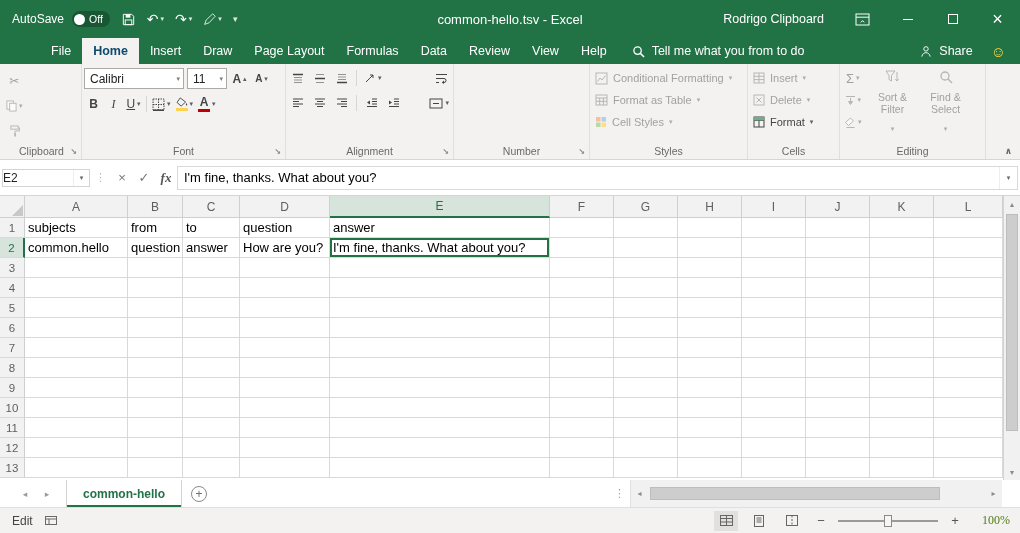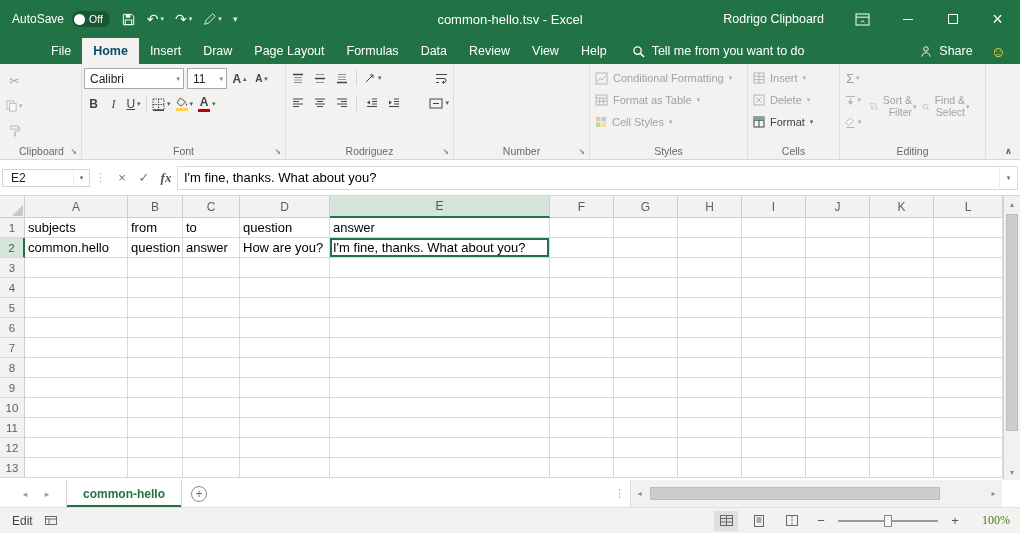--- a/index.html
+++ b/index.html
@@ -38,36 +38,36 @@
   .ribbon { flex:0 0 96px; background:#f3f2f1; border-bottom:1px solid #d8d6d4; display:flex; position:relative; padding-left:2px; }
   .rgroup { position:relative; border-right:1px solid #e1dfdd; padding:4px 2px 16px; }
   .grp-label { position:absolute; bottom:2px; left:0; right:0; text-align:center; font-size:10.5px; color:#696969; }
   .launcher { position:absolute; bottom:3px; right:4px; font-size:8px; color:#8a8886; }
   .ginner { display:flex; gap:4px; height:100%; }
   .gcol { display:flex; flex-direction:column; gap:5px; }
   .minicol { display:flex; flex-direction:column; gap:5px; }
   .rrow { display:flex; align-items:center; gap:3px; }
   .bigbtn { width:44px; display:flex; flex-direction:column; align-items:center; gap:2px; padding-top:3px; font-size:11px; color:#444; }
   .sbtn { height:20px; min-width:19px; display:flex; align-items:center; justify-content:center; gap:2px; font-size:12px; color:#444; padding:0 2px; }
-  .ebig { width:48px; display:flex; flex-direction:row; align-items:center; gap:1px; padding-top:2px; font-size:10.5px; line-height:11.5px; color:#444; text-align:right; }
+  .ebig { width:48px; display:flex; flex-direction:column; align-items:center; gap:8px; padding-top:2px; font-size:10.5px; line-height:11.5px; color:#444; text-align:center; }
   .stylerow { display:flex; align-items:center; gap:5px; height:20px; font-size:11px; color:#444; padding:0 3px; }
   .combo { background:#fff; border:1px solid #abaaa8; height:21px; display:flex; align-items:center; font-size:12px; padding:0 3px 0 5px; color:#222; gap:4px; }
   .combo .c { color:#666; }
   .vsep { width:1px; height:16px; background:#d8d6d4; margin:0 2px; }
   .disabled, .disabled * { color:#a3a19f !important; }
   .disabled svg { opacity:.75; }
   .fsA { font-size:12px; font-weight:600; }
   .stack { display:flex; flex-direction:column; align-items:center; gap:1px; }
   .colorbar { width:12px; height:3px; display:block; }
   .deci { font-size:9px; letter-spacing:-.5px; }
   .ribbon-collapse { position:absolute; right:8px; bottom:3px; font-size:9px; color:#696969; }
 
   
   .formulabar { flex:0 0 36px; background:#fff; border-bottom:1px solid #d4d4d4; display:flex; align-items:center; padding:0 2px; }
-  .namebox { width:88px; height:18px; border:1px solid #d4d4d4; display:flex; align-items:center; font-size:12px; padding-left:8px; color:#222; background:#fff; }
+  .namebox { width:88px; height:18px; border:1px solid #d4d4d4; display:flex; align-items:center; font-size:12px; color:#222; background:#fff; }
   .nb-caret { margin-left:auto; width:16px; text-align:center; color:#666; font-size:7px; border-left:1px solid #ededed; align-self:stretch; display:flex; align-items:center; justify-content:center; }
   .fbar-dots { color:#b9b9b9; padding:0 5px; font-size:11px; }
   .fbtn { width:22px; height:24px; display:flex; align-items:center; justify-content:center; color:#777; font-size:13px; }
   .fx { font-family:"Liberation Serif",serif; font-style:italic; font-weight:bold; color:#555; }
   .fwrap { flex:1; height:24px; border:1px solid #d9d9d9; display:flex; align-items:center; padding-left:6px; font-size:13px; color:#000; background:#fff; }
   .fexpand { margin-left:auto; width:18px; align-self:stretch; display:flex; align-items:center; justify-content:center; border-left:1px solid #ededed; color:#666; font-size:7px; }
 
   
   .gridwrap { flex:1; display:flex; background:#fff; overflow:hidden; }
   .gridarea { flex:1; overflow:hidden; }
@@ -183,21 +183,21 @@
         <div class="rtab">Data</div>
         <div class="rtab">Review</div>
         <div class="rtab">View</div>
         <div class="rtab">Help</div>
       </div>
     <div class="tellme">
       <svg width="13" height="13" viewBox="0 0 14 14">
           <circle cx="6" cy="6" r="4" fill="none" stroke="currentColor" stroke-width="1.4"></circle>
           <path d="M9 9l4 4" stroke="currentColor" stroke-width="1.6"></path>
         </svg>
-      <span>Tell me from you want to do</span>
+      <span>Tell me what you from to do</span>
     </div>
     <div class="share">
       <svg width="14" height="13" viewBox="0 0 14 14">
           <circle cx="7" cy="4.2" r="2.4" fill="none" stroke="currentColor"></circle>
           <path d="M2.5 12.5c.6-3 2.4-4.2 4.5-4.2s3.9 1.2 4.5 4.2" fill="none" stroke="currentColor"></path>
         </svg>
       <span>Share</span>
     </div>
     <div class="smiley">☺</div>
   </div>
@@ -358,21 +358,21 @@
           <span style="flex:1"></span>
           <button class="sbtn">
             <svg width="14" height="11" viewBox="0 0 14 11">
                 <rect x="1" y="1" width="12" height="9" fill="none" stroke="currentColor"></rect>
                 <path d="M4 5.5h6" stroke="currentColor"></path>
               </svg>
             <b class="c">▾</b>
           </button>
         </div>
       </div>
-      <div class="grp-label">Rodriguez</div>
+      <div class="grp-label">Alignment</div>
       <b class="launcher">↘</b>
     </div>
 
     <div class="rgroup" style="width:136px">
       <div class="grp-label">Number</div>
       <b class="launcher">↘</b>
     </div>
 
     <div class="rgroup" style="width:158px">
       <div class="gcol" style="gap:2px">

